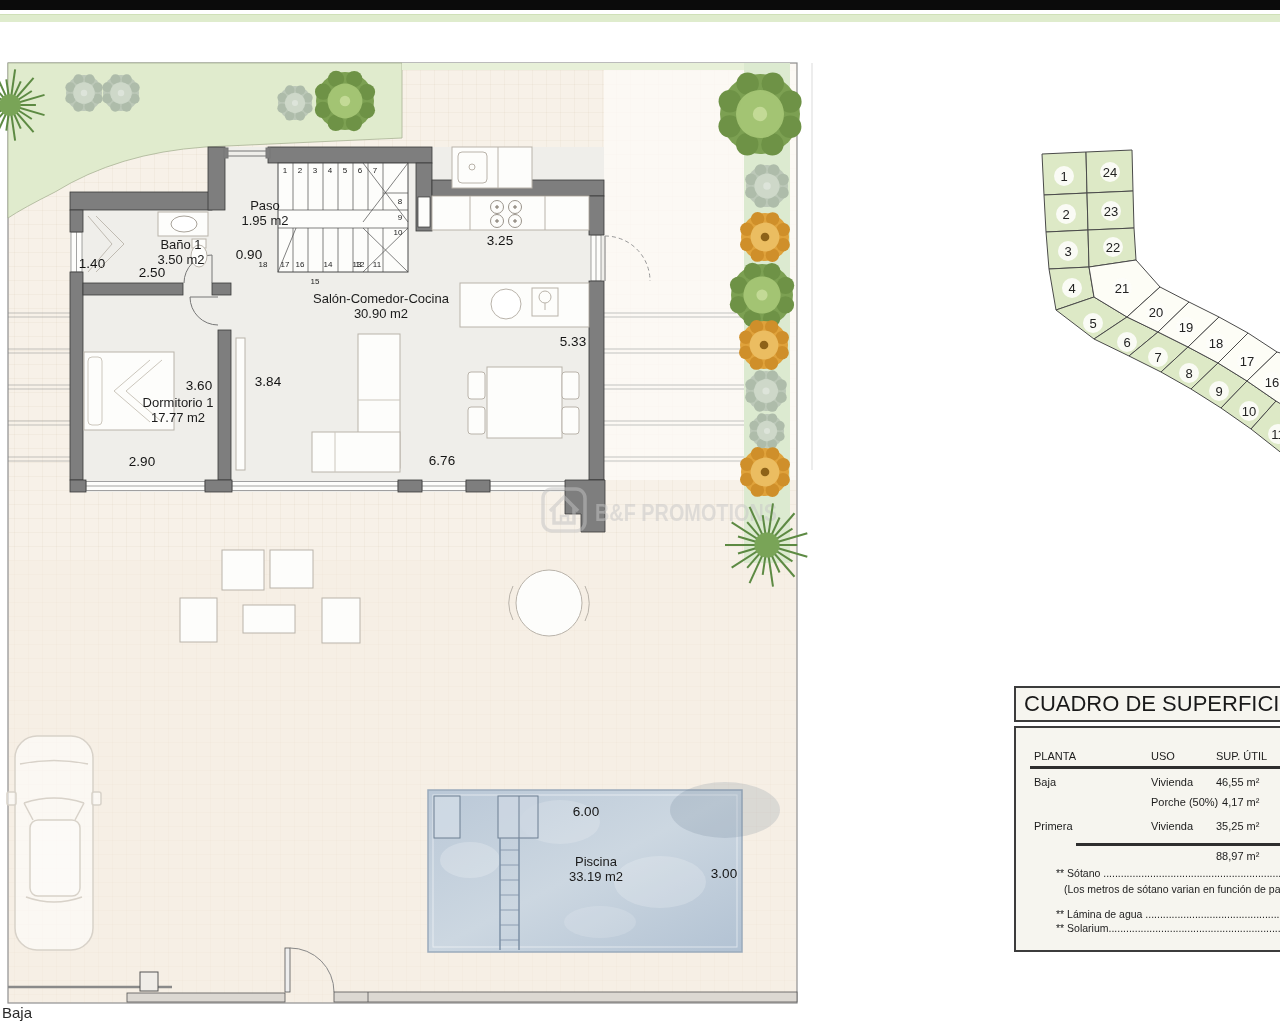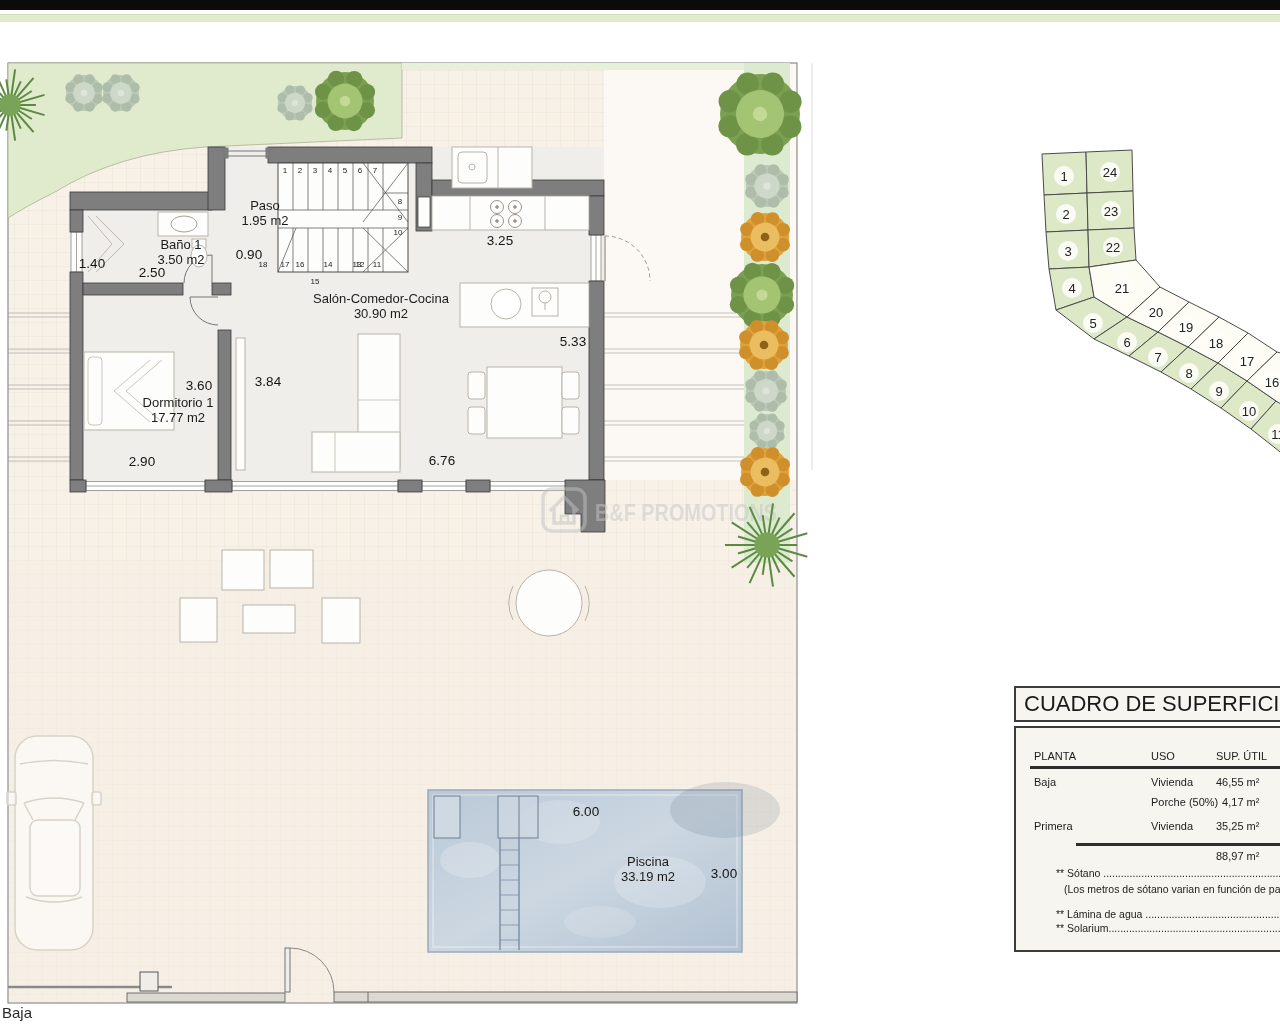--- a/index.html
+++ b/index.html
@@ -437,21 +437,21 @@
         <div>3.50 m2</div>
       </div>
       <div class="room-label" style="left: 381px; top: 306px;">
         <div>Salón-Comedor-Cocina</div>
         <div>30.90 m2</div>
       </div>
       <div class="room-label" style="left: 135px; top: 410px; margin-left: 43px;">
         <div>Dormitorio 1</div>
         <div>17.77 m2</div>
       </div>
-      <div class="room-label" style="left: 648px; top: 869px;">
+      <div class="room-label" style="left: 596px; top: 869px;">
         <div>Piscina</div>
         <div>33.19 m2</div>
       </div>
       <div class="dim-label" style="left: 92px; top: 248px; margin-top: 15px;">1.40</div>
       <div class="dim-label" style="left: 152px; top: 272px;">2.50</div>
       <div class="dim-label" style="left: 249px; top: 254px;">0.90</div>
       <div class="dim-label" style="left: 500px; top: 240px;">3.25</div>
       <div class="dim-label" style="left: 573px; top: 341px;">5.33</div>
       <div class="dim-label" style="left: 199px; top: 385px;">3.60</div>
       <div class="dim-label" style="left: 268px; top: 381px;">3.84</div>

